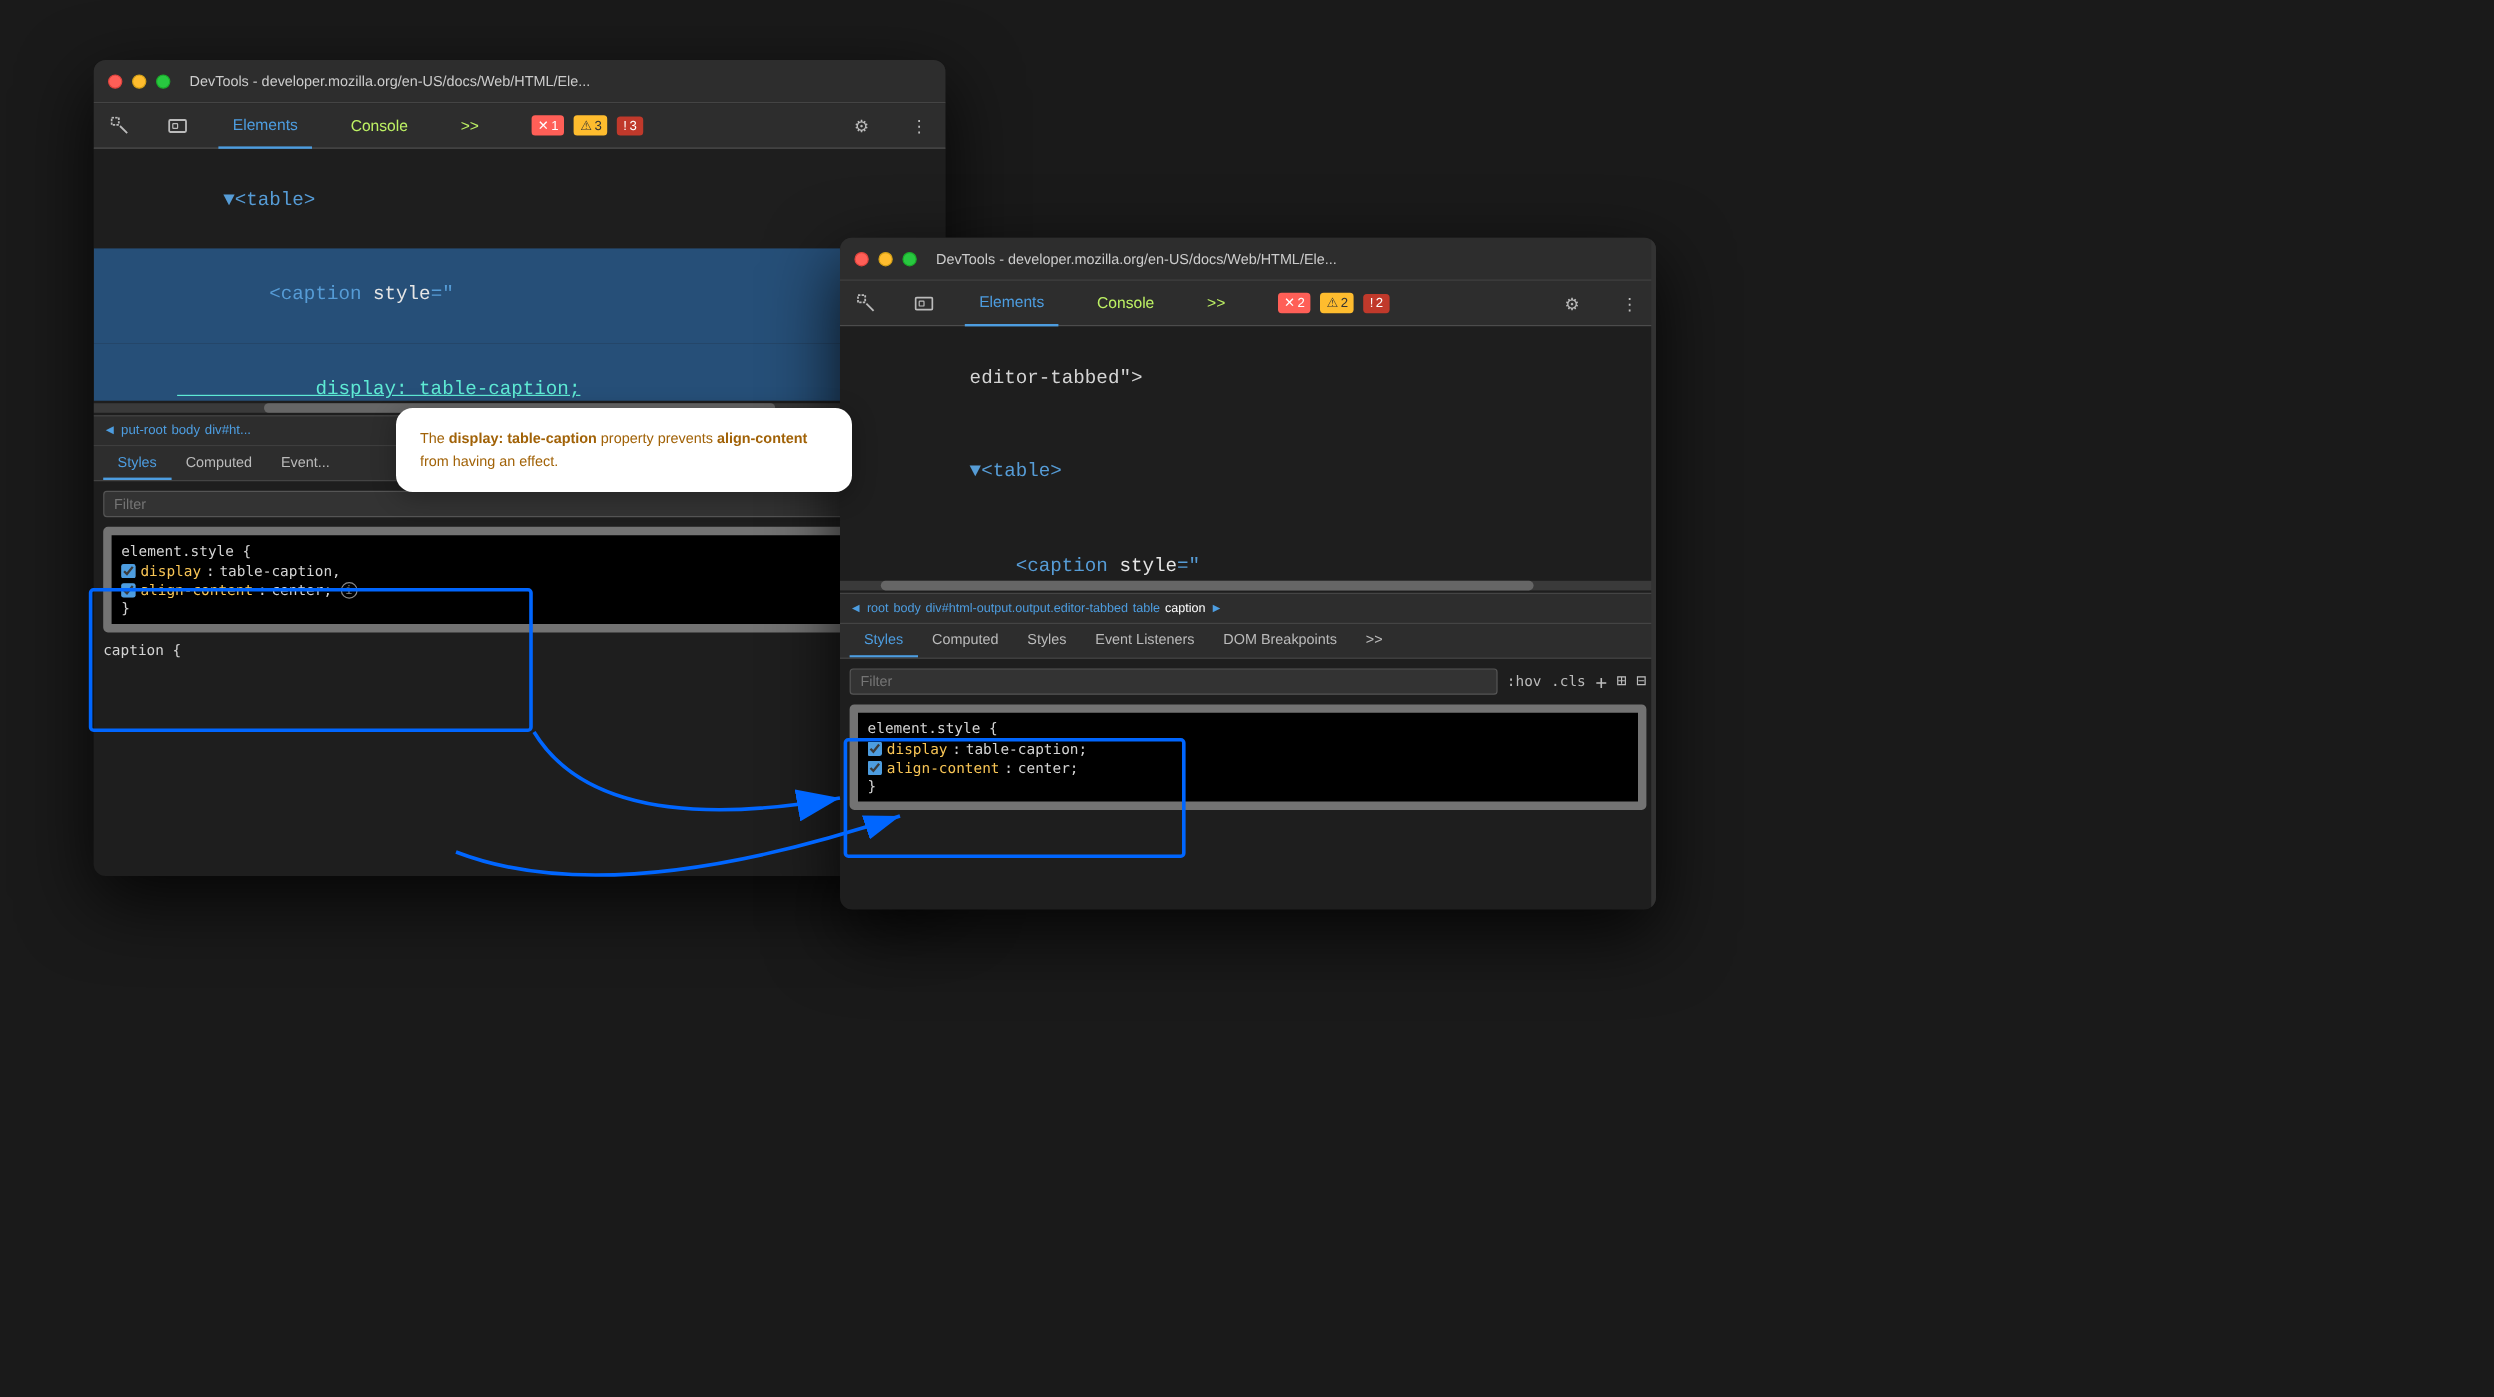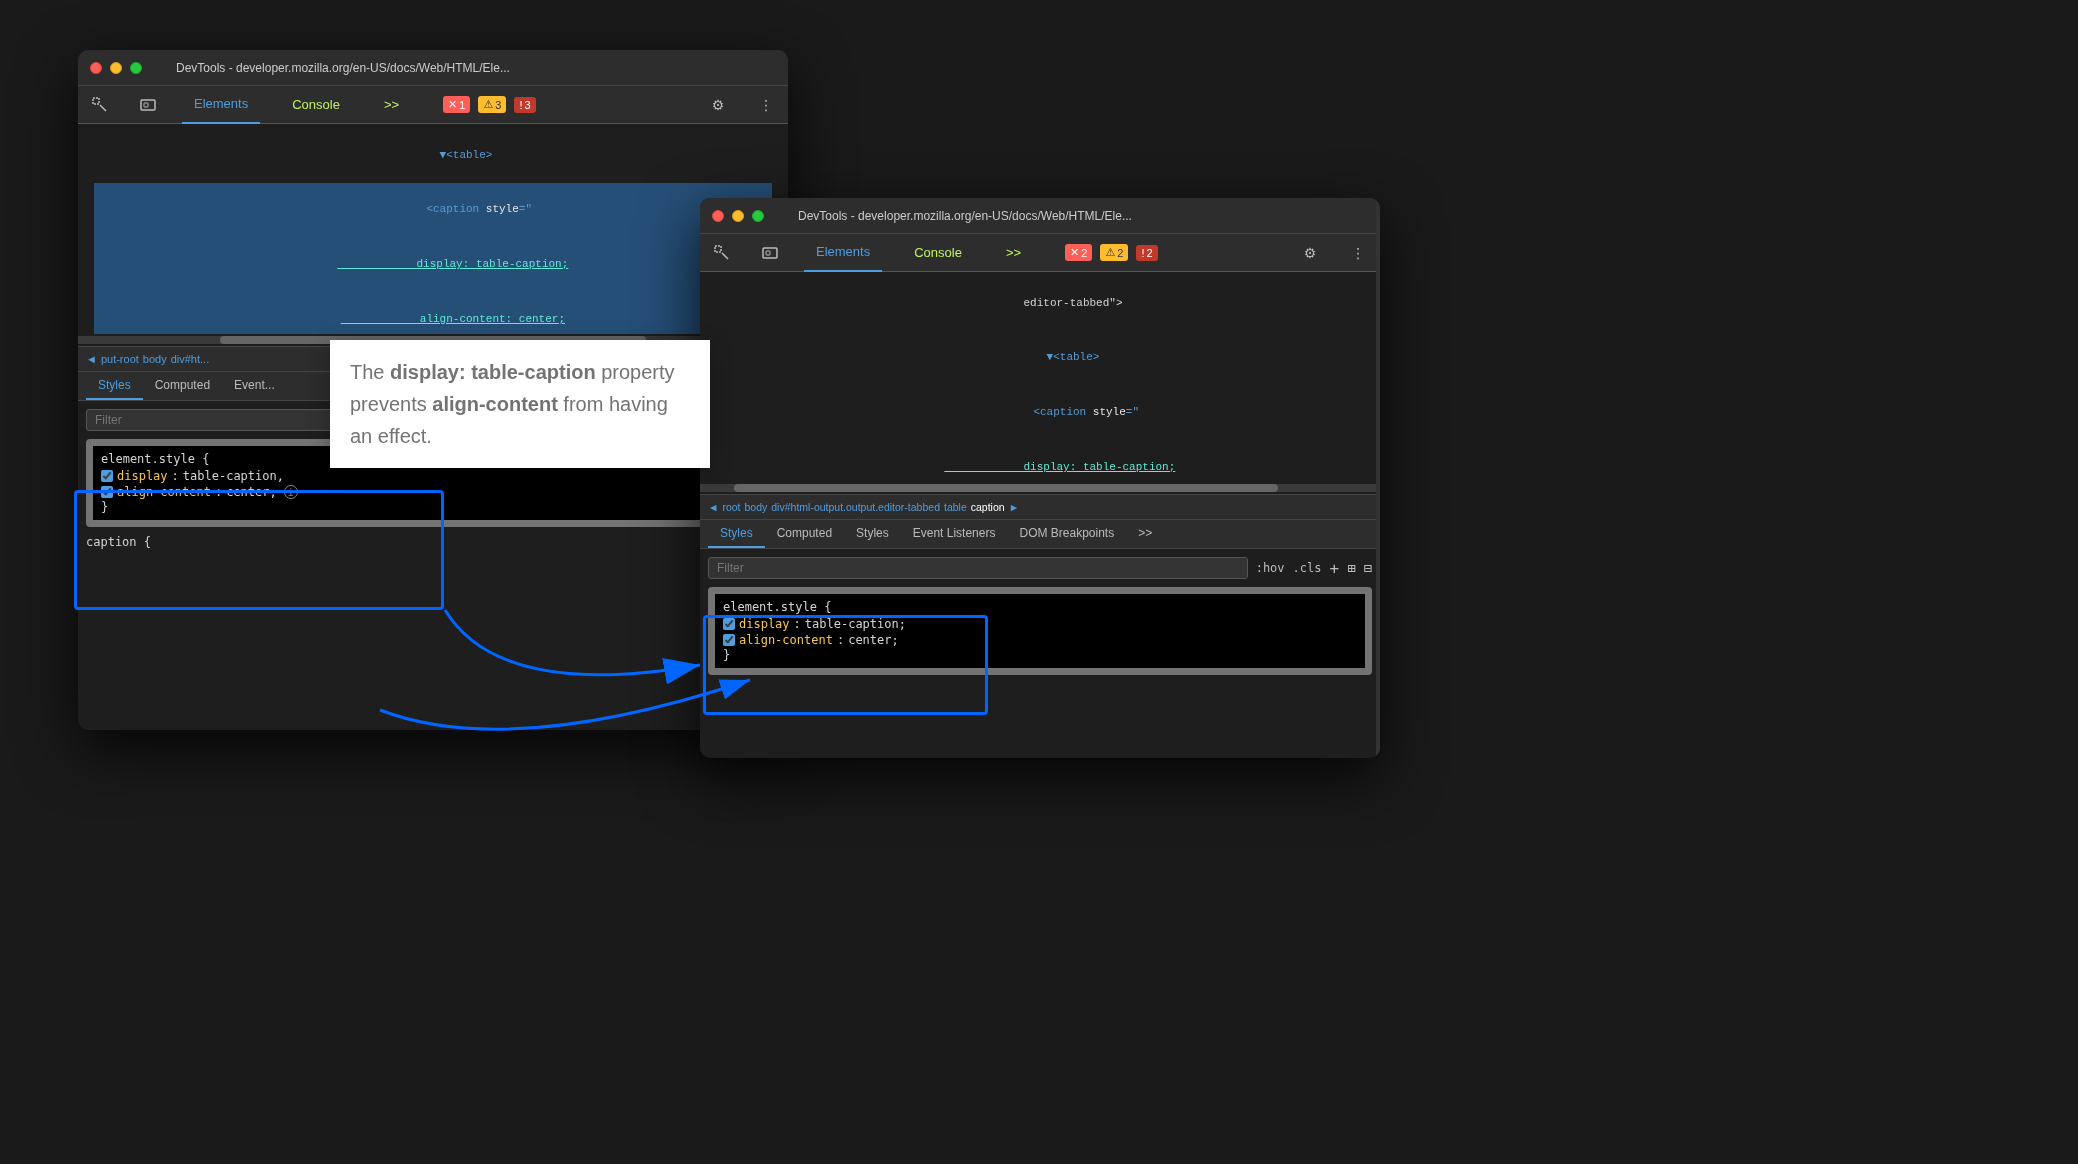--- a/index.html
+++ b/index.html
@@ -37,21 +37,21 @@
       border-radius: 50%;
       cursor: pointer;
     }
     .tl-red { background: #ff5f57; border: 1px solid #e0443e; }
     .tl-yellow { background: #febc2e; border: 1px solid #d4a017; }
     .tl-green { background: #28c840; border: 1px solid #1aab29; }
 
     .window-title {
       font-size: 12px;
       color: #ccc;
-      margin-left: 26px;
+      margin-left: 8px;
       white-space: nowrap;
       overflow: hidden;
       text-overflow: ellipsis;
     }
 
     
     .devtools-toolbar {
       background: #2d2d2d;
       height: 38px;
       display: flex;
@@ -100,25 +100,24 @@
     .badge-error { background: #ff5f57; color: white; }
     .badge-warning { background: #febc2e; color: #333; }
     .badge-info { background: #e97 ; color: white; }
 
     .toolbar-spacer { flex: 1; }
 
     
     .html-panel {
       background: #1e1e1e;
       font-family: 'Menlo', 'Monaco', 'Courier New', monospace;
-      font-size: 11px;
+      font-size: 16px;
       line-height: 1.6;
-      padding: 4px 16px;
+      padding: 4px 0;
       overflow: hidden;
-      text-align: center;
     }
 
     .html-line {
       padding: 1px 12px;
       white-space: pre;
       color: #d4d4d4;
     }
     .html-line.selected {
       background: #264f78;
     }
@@ -194,26 +193,26 @@
       accent-color: #4d9de0;
     }
     .prop-name { color: #f8c555; }
     .prop-value { color: #d4d4d4; }
     .prop-colon { color: #d4d4d4; }
 
     
     .tooltip-box {
       position: absolute;
       background: white;
-      border-radius: 0;
+      border-radius: 14px;
       padding: 16px 20px;
       box-shadow: 0 4px 20px rgba(0,0,0,0.3);
-      font-size: 20px;
+      font-size: 12px;
       line-height: 1.6;
-      color: #737373;
+      color: #a16207;
       max-width: 380px;
       z-index: 100;
     }
     .tooltip-box strong { font-weight: 700; }
 
     
     .blue-box-overlay {
       position: absolute;
       border: 3px solid #0066ff;
       border-radius: 4px;

